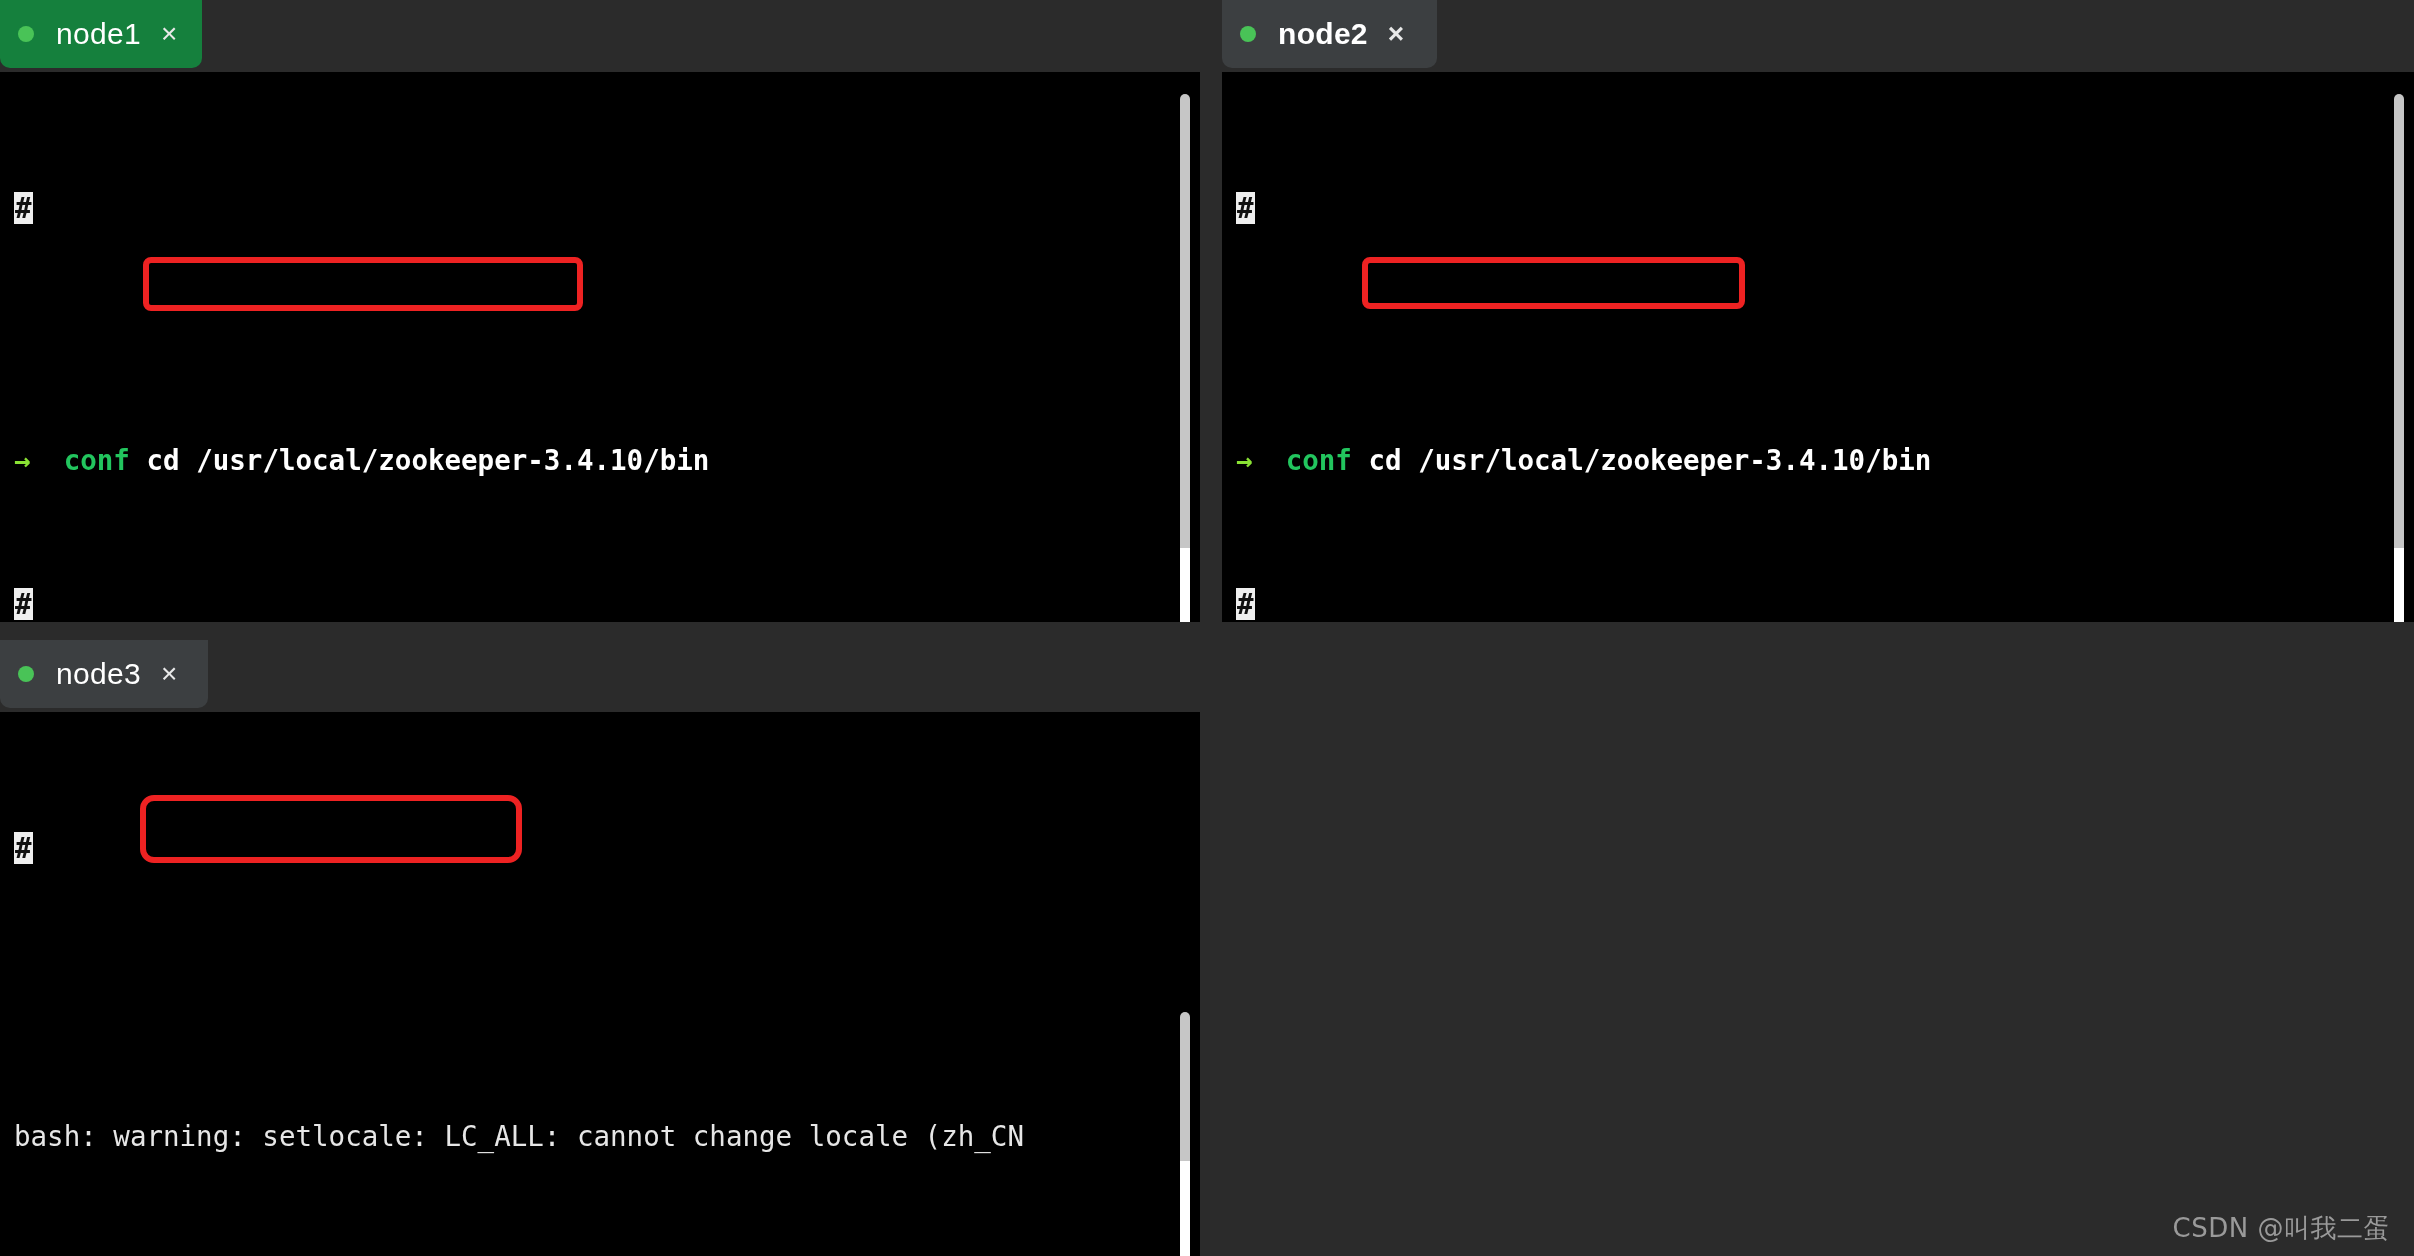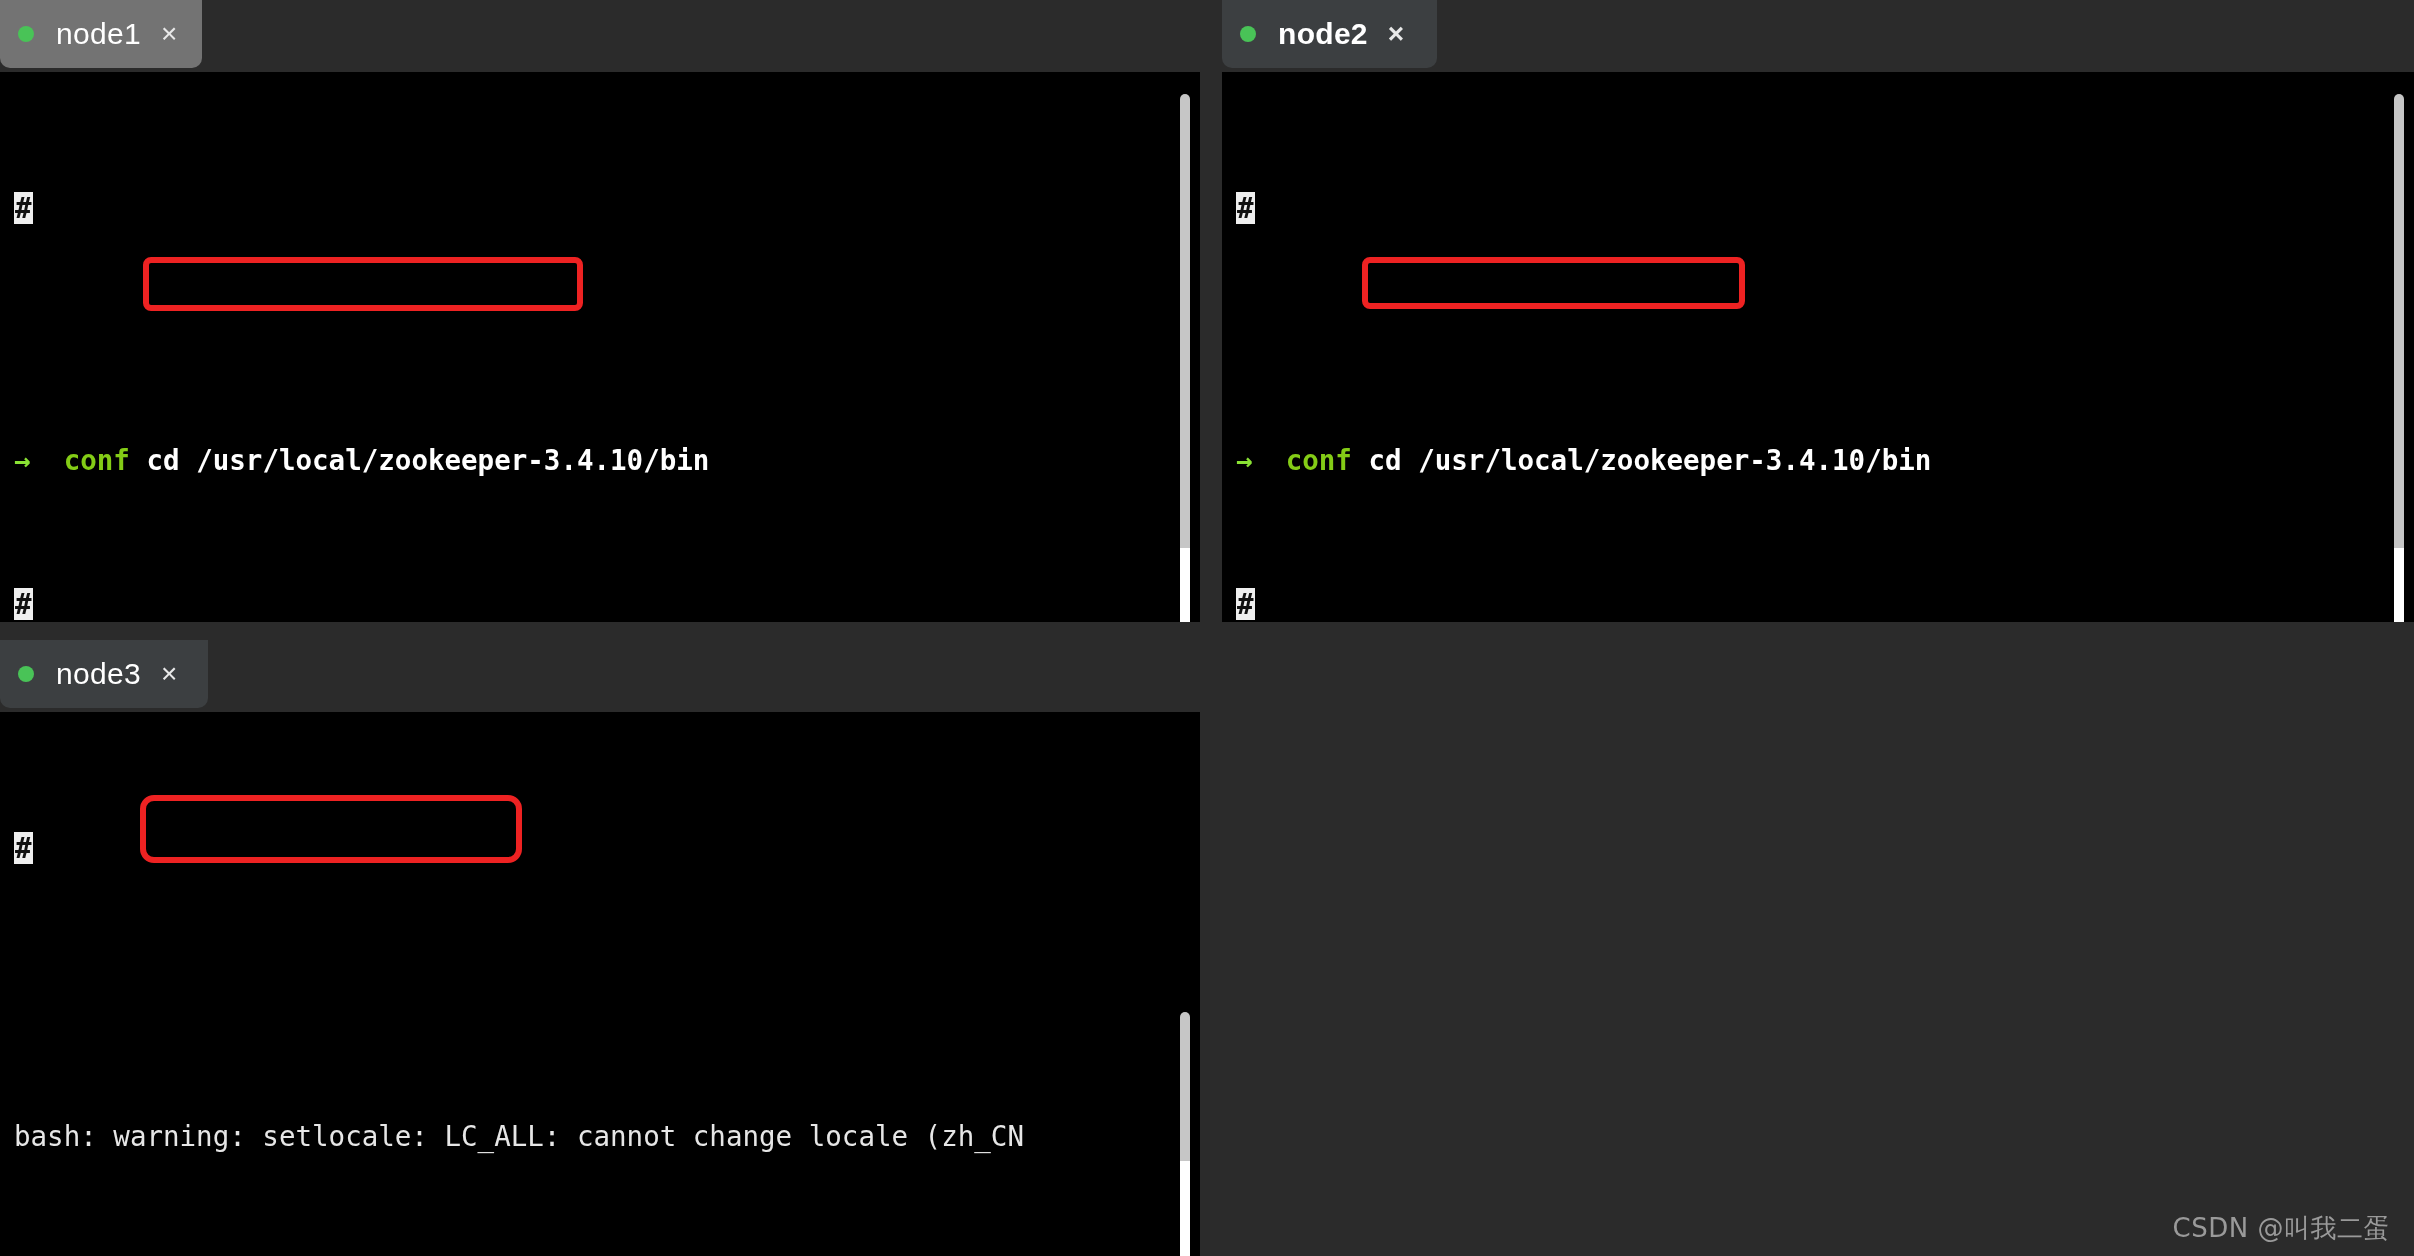--- a/index.html
+++ b/index.html
@@ -19,21 +19,21 @@
 
   
   .tab {
     position: absolute;
     height: 68px;
     display: flex;
     align-items: center;
     border-radius: 0 0 10px 10px;
     padding: 0 22px 0 18px;
   }
-  .tab.active   { background: #737373; }
+  .tab.active   { background: #15803d; }
   .tab.inactive { background: #3c3f41; }
   .tab-dot {
     width: 16px; height: 16px;
     border-radius: 50%;
     background: #49c357;
     margin-right: 22px;
     flex: 0 0 auto;
   }
   .tab-label {
     color: #ffffff;
@@ -71,21 +71,21 @@
   .line { height: 36px; white-space: pre; position: relative; }
   .blank { height: 36px; }
 
   .hash {
     background: #efefef;
     color: #111111;
     font-weight: bold;
     padding: 0 1px;
   }
   .arrow { color: #8ae234; font-weight: bold; }
-  .dir   { color: #84cc16; font-weight: bold; margin-top: 28px; }
+  .dir   { color: #22c55e; font-weight: bold; margin-top: 28px; }
   .cmd   { color: #ffffff; font-weight: bold; }
   .out   { color: #e6e6e6; }
 
   
   .redbox {
     position: absolute;
     border: 6px solid #ee2222;
     border-radius: 8px;
     pointer-events: none;
   }

